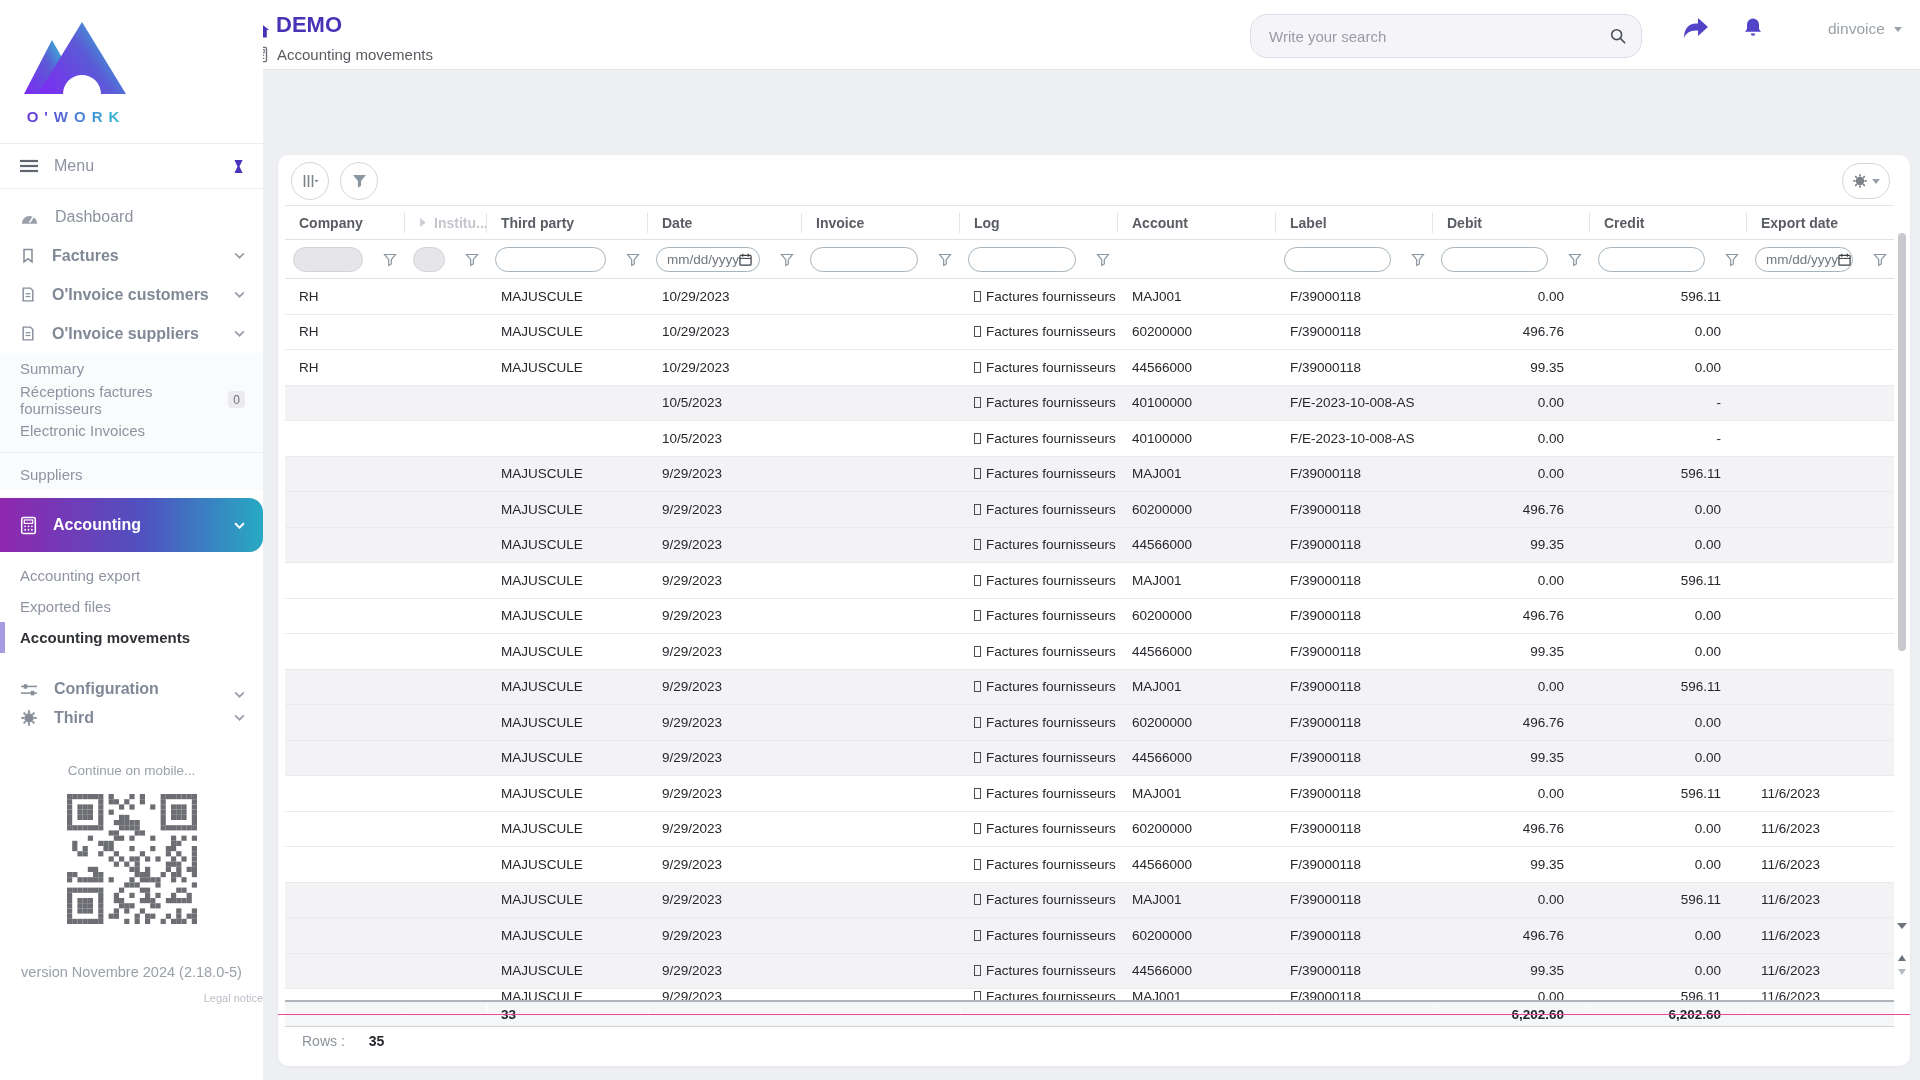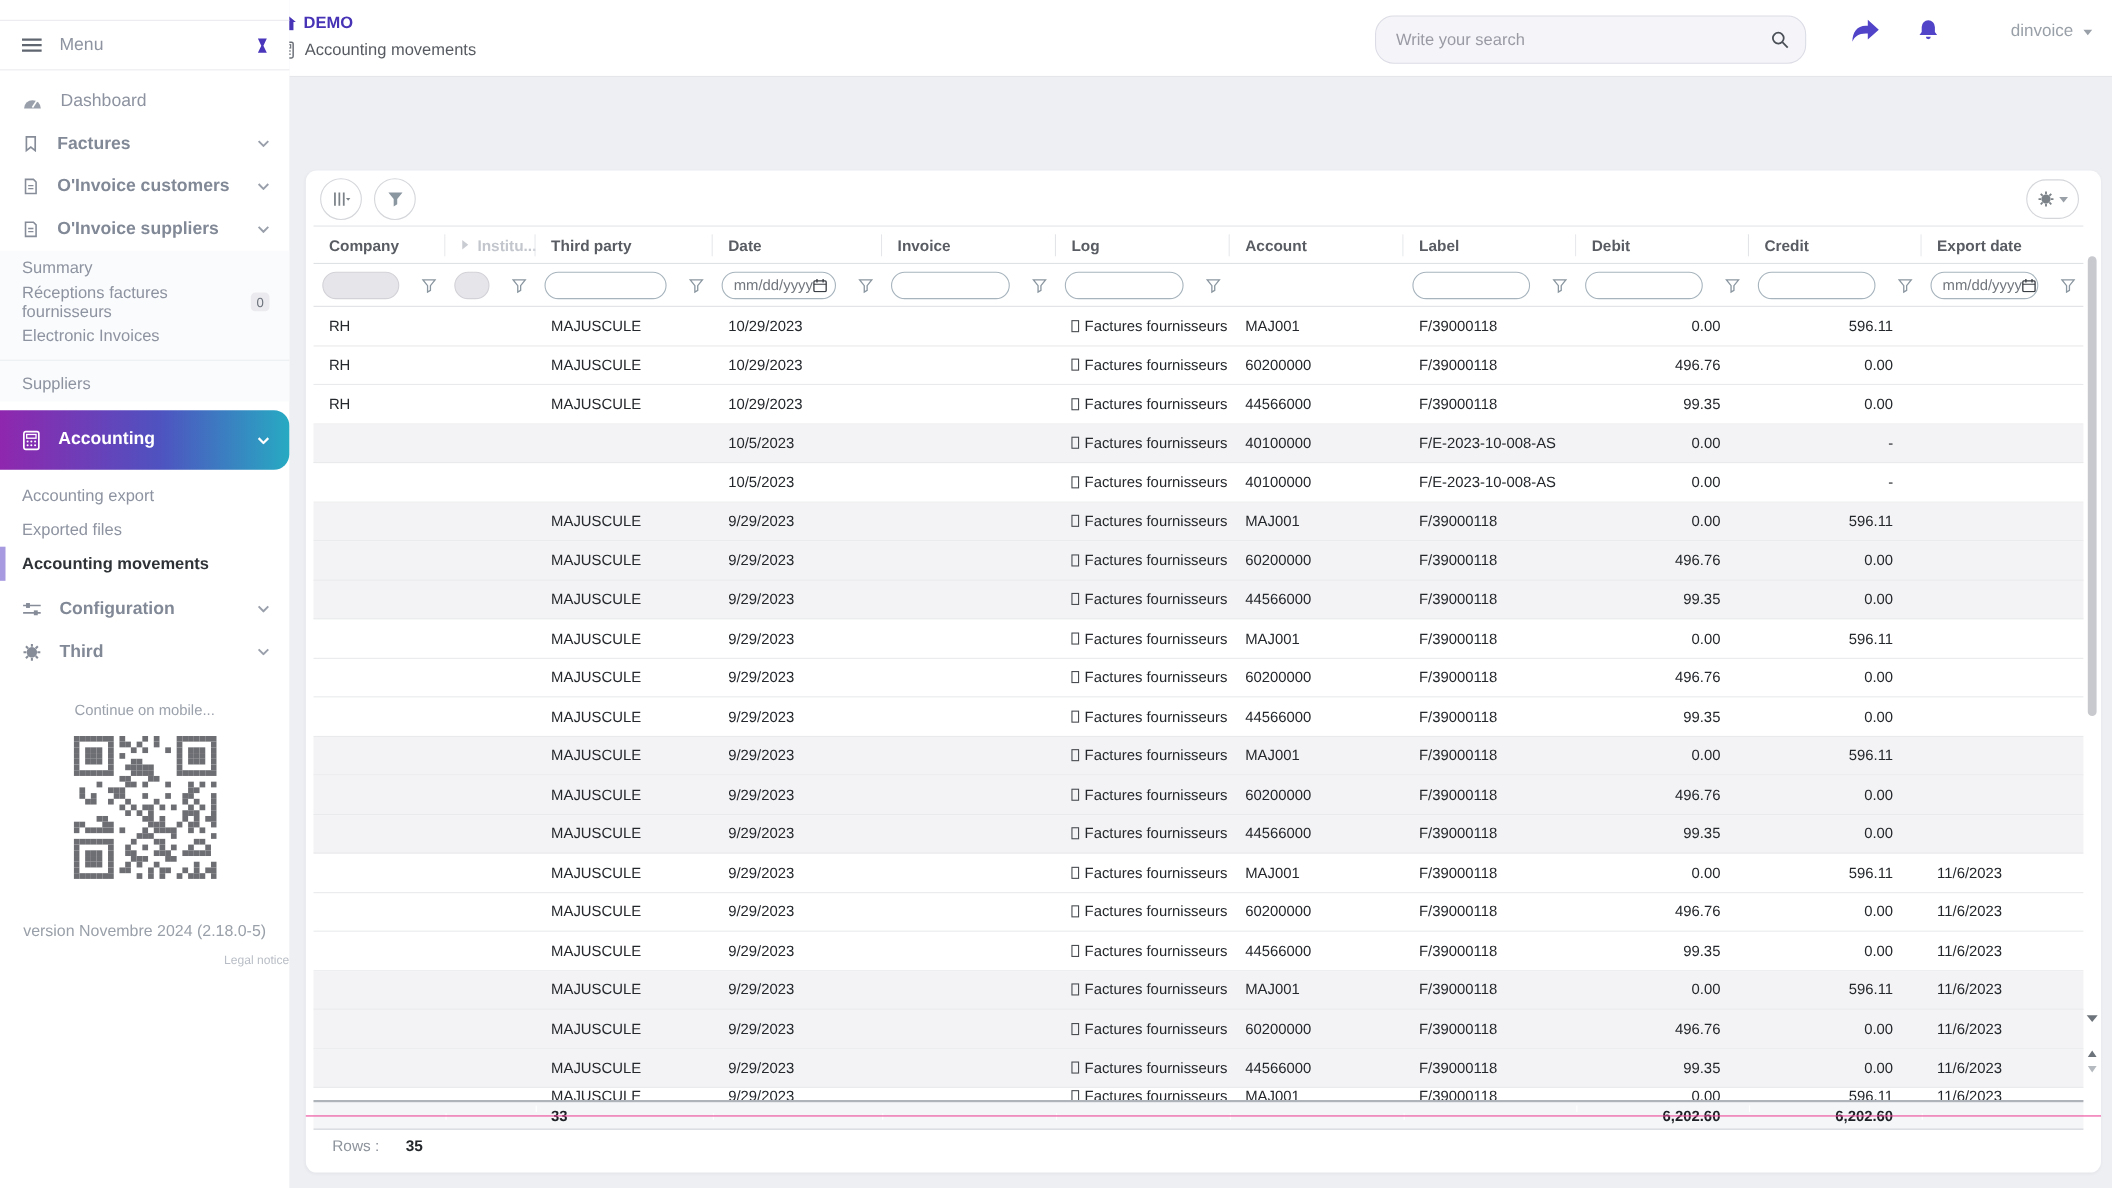--- a/index.html
+++ b/index.html
@@ -32,21 +32,21 @@
   .sub-item.active2::before { content:""; position:absolute; left:0; top:0; bottom:0; width:5px; background:#a79ae0; }
   .mobile-hint { margin-top:26px; text-align:center; color:#9ba1ab; font-size:13.5px; }
   .qr-box { display:flex; justify-content:center; margin-top:16px; }
   .version { margin-top:40px; text-align:center; color:#9aa0a9; font-size:14.5px; }
   .legal { margin-top:12px; text-align:right; color:#b9bec6; font-size:11px; cursor:pointer; }
 
   
   .topbar { position:absolute; left:263px; top:0; right:0; height:70px; background:#fff; z-index:4; }
   .topbar::after { content:""; position:absolute; left:0; right:0; bottom:0; height:1px; background:#e4e6ea; }
   .crumbs { position:absolute; left:-10px; top:12px; }
-  .crumb1 { display:flex; align-items:center; gap:7px; color:#4633b5; font-weight:bold; font-size:15px; }
+  .crumb1 { display:flex; align-items:flex-end; gap:7px; color:#4633b5; font-weight:bold; font-size:22px; }
   .crumb2 { display:flex; align-items:center; gap:9px; margin-top:8px; color:#575b61; font-size:15px; }
   .search-pill { position:absolute; left:987px; top:14px; width:392px; height:44px; background:#f5f5f9;
     border:1px solid #dcdce6; border-radius:17px; display:flex; align-items:center; padding:0 14px 0 18px; }
   .search-pill input { flex:1; border:none; outline:none; background:transparent; font-size:15px; color:#444;
     font-family:"Liberation Sans","DejaVu Sans",sans-serif; }
   .search-pill input::placeholder { color:#9a9aa5; }
   .hicon { position:absolute; top:17px; cursor:pointer; }
   .share-ic { left:1420px; }
   .bell-ic { left:1480px; }
   .user-box { position:absolute; left:1565px; top:20px; display:flex; align-items:center; gap:9px;
@@ -106,20 +106,36 @@
   .tri.up { border-bottom:6px solid #6d737a; }
   .sb-down { position:absolute; right:3px; top:768px; }
   .sb-mini { position:absolute; right:4px; }
   .sb-mini .tri { border-left-width:4px; border-right-width:4px; }
   .sb-mini.u { top:800px; } .sb-mini.d { top:814px; }
 </style>
 </head>
 <body>
 
 <div class="sidebar">
+  <div class="logo-wrap">
+    <svg width="108" height="90" viewBox="0 0 108 90">
+      <defs>
+        <linearGradient id="lg" x1="0" y1="0.8" x2="1" y2="0.2">
+          <stop offset="0" stop-color="#7a2ff0"></stop>
+            <stop offset="0.55" stop-color="#5b5bd6"></stop>
+            <stop offset="1" stop-color="#2ec5d3"></stop>
+        </linearGradient>
+      </defs>
+      <polygon points="2,80 30,26 47,56 34,80" fill="url(#lg)"></polygon>
+      <polygon points="16,80 60,8 104,80" fill="url(#lg)"></polygon>
+      <circle cx="60" cy="80" r="19" fill="#ffffff"></circle>
+      <rect x="0" y="80" width="108" height="10" fill="#ffffff"></rect>
+    </svg>
+    <div class="logo-text">O'WORK</div>
+  </div>
 
   <div class="menu-row">
     <svg width="18" height="14" viewBox="0 0 18 14">
       <g stroke="#5f6670" stroke-width="2.2">
           <line x1="0" y1="2" x2="18" y2="2"></line>
           <line x1="0" y1="7" x2="18" y2="7"></line>
           <line x1="0" y1="12" x2="18" y2="12"></line>
         </g>
     </svg>
     <span class="mlabel">Menu</span>
@@ -209,21 +225,21 @@
         <span>Accounting export</span>
       </div>
       <div class="sub-item">
         <span>Exported files</span>
       </div>
       <div class="sub-item active2">
         <span>Accounting movements</span>
       </div>
     </div>
 
-    <div class="nav-item bold" style="margin-top:6px;">
+    <div class="nav-item bold" style="margin-top:6px;align-items:flex-end;">
       <svg width="18" height="16" viewBox="0 0 20 18">
         <g stroke="#868d99" stroke-width="1.7">
             <line x1="1" y1="5" x2="19" y2="5"></line>
             <line x1="1" y1="12.5" x2="19" y2="12.5"></line>
           </g>
         <rect x="4" y="2.5" width="4" height="5" fill="#868d99"></rect>
           <rect x="12" y="10" width="4" height="5" fill="#868d99"></rect>
       </svg>
       <span class="ni-label">Configuration</span>
       <svg width="11" height="7" viewBox="0 0 10 6">

